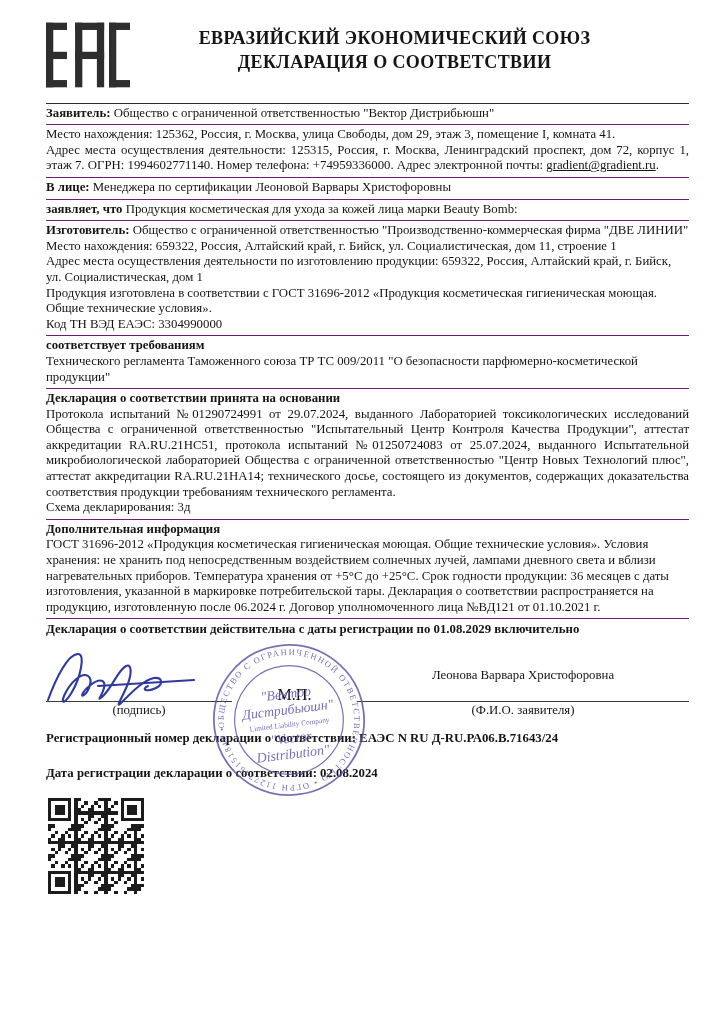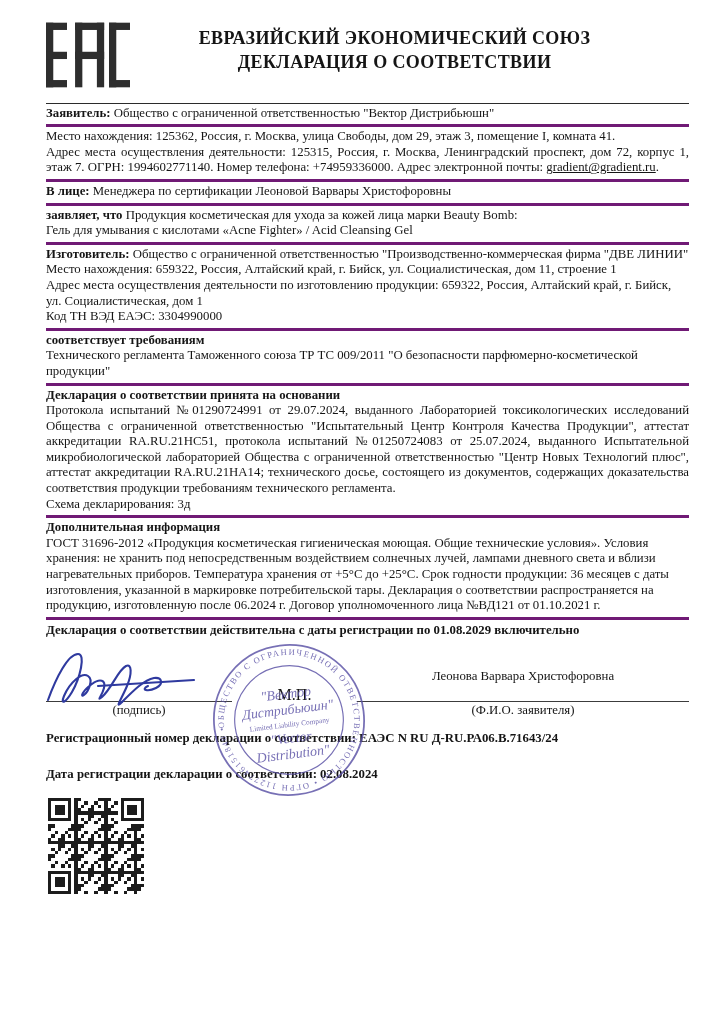--- a/index.html
+++ b/index.html
@@ -3,21 +3,21 @@
 <meta charset="utf-8">
 <style>
   html,body{margin:0;padding:0;background:#ffffff;}
   .page{position:relative;width:724px;height:1024px;background:#fff;overflow:hidden;
         font-family:"Liberation Serif","DejaVu Serif",serif;color:#151515;
         font-size:12.8px;line-height:15.6px;}
   .content{position:absolute;left:46px;top:0;width:643px;}
   p{margin:0;}
   .jt{text-align:justify;}
   b{font-weight:bold;}
-  .sec{border-bottom:3px solid #701a75;padding:2px 0 3px;}
+  .sec{border-bottom:1px solid #701a75;padding:2px 0 3px;}
   .sec-top{border-top:1px solid #2b2b2b;}
   
   .hdr{display:flex;align-items:flex-start;padding:18px 0 10px;gap:20px;}
   .hdr .logo{flex:0 0 92px;padding-top:4px;}
   .hdr .titles{flex:1;text-align:center;font-weight:bold;font-size:18px;line-height:24px;
                letter-spacing:.4px;padding-right:58px;padding-top:8px;}
   .email{text-decoration:underline;}
   
   .validity{padding:3px 0 2px;}
   .sigwrap{display:flex;align-items:flex-end;margin-top:4px;}
@@ -75,27 +75,27 @@
       <p class="jt"><span>Адрес места осуществления деятельности: 125315, Россия, г. Москва, Ленинградский проспект, дом 72, корпус 1, этаж 7.  ОГРН: 1994602771140. Номер телефона: +74959336000. Адрес электронной почты:</span>
         <span class="email">gradient@gradient.ru</span><span>.</span></p>
     </div>
 
     <div class="sec">
       <p><b>В лице:</b><span> Менеджера по сертификации Леоновой Варвары Христофоровны</span></p>
     </div>
 
     <div class="sec">
       <p><b>заявляет, что</b><span> Продукция косметическая для ухода за кожей лица марки Beauty Bomb:</span></p>
-      <p>Гель для умывания с кислотами «Acne Fighter» / Acid Cleansing Gel</p>
     </div>
 
     <div class="sec">
       <p class="jt"><b>Изготовитель:</b><span> Общество с ограниченной ответственностью "Производственно-коммерческая фирма "ДВЕ ЛИНИИ"</span></p>
       <p>Место нахождения: 659322, Россия, Алтайский край, г. Бийск, ул. Социалистическая, дом 11, строение 1</p>
       <p>Адрес места осуществления деятельности по изготовлению продукции: 659322, Россия, Алтайский край, г. Бийск, ул. Социалистическая, дом 1</p>
+      <p>Продукция изготовлена в соответствии с ГОСТ 31696-2012 «Продукция косметическая гигиеническая моющая. Общие технические условия».</p>
       <p>Код ТН ВЭД ЕАЭС: 3304990000</p>
     </div>
 
     <div class="sec">
       <p><b>соответствует требованиям</b></p>
       <p>Технического регламента Таможенного союза ТР ТС 009/2011 "О безопасности парфюмерно-косметической продукции"</p>
     </div>
 
     <div class="sec">
       <p><b>Декларация о соответствии принята на основании</b></p>

